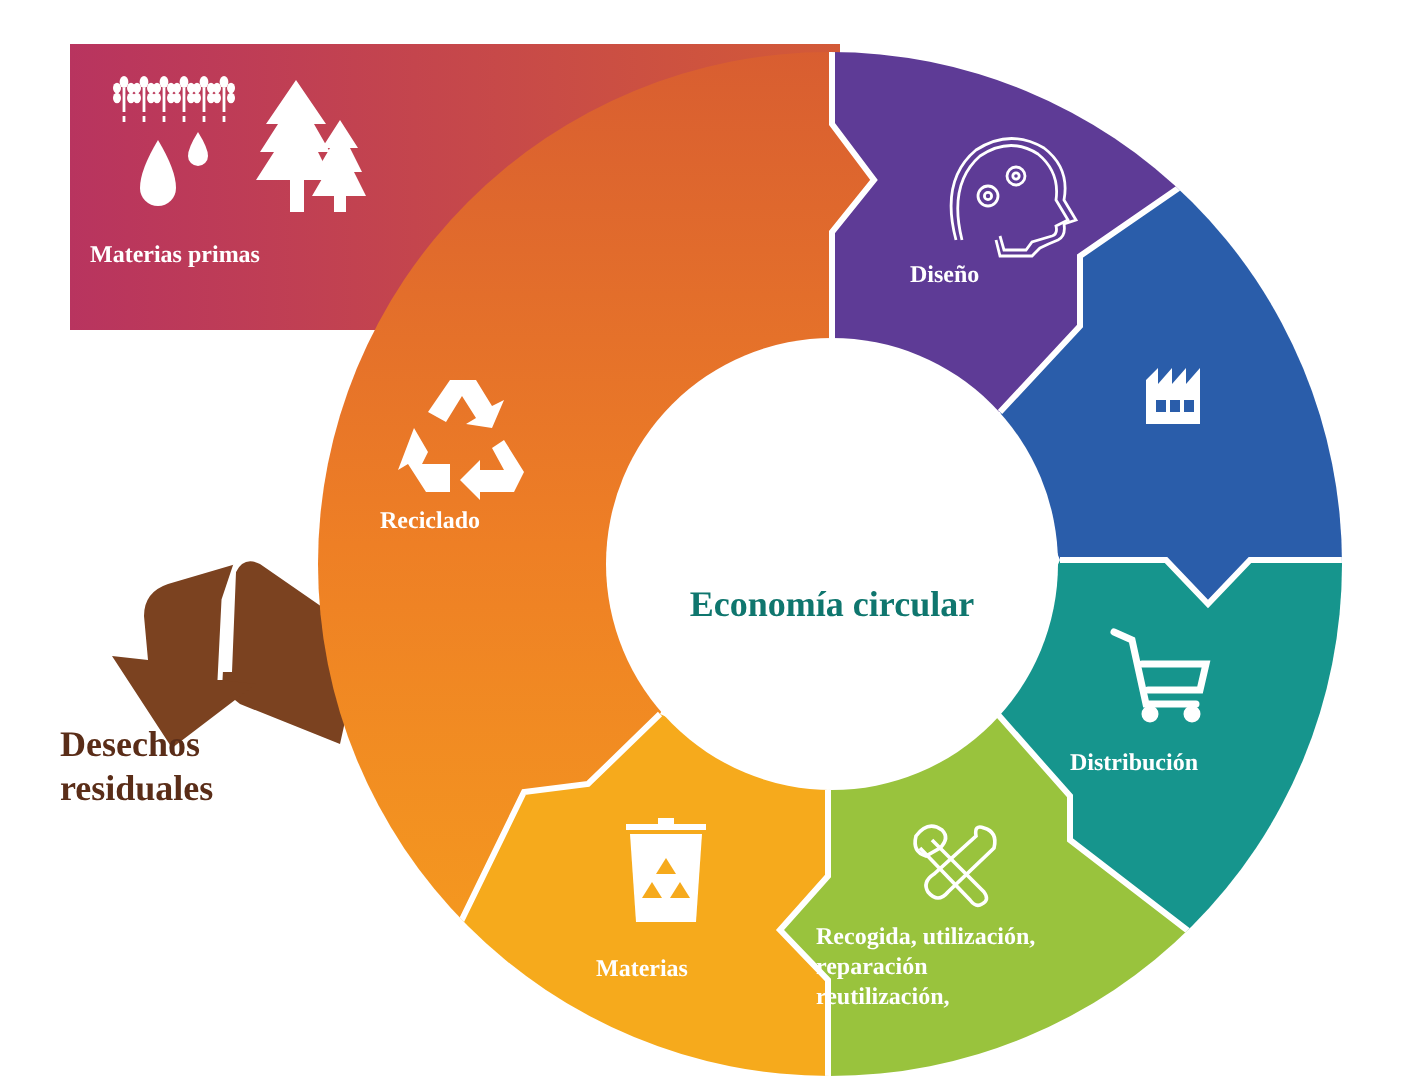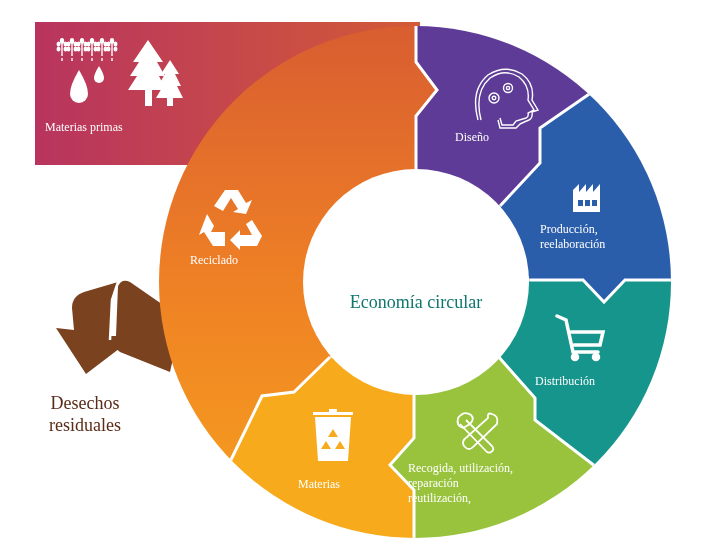--- a/index.html
+++ b/index.html
@@ -1,20 +1,20 @@
 <!DOCTYPE html>
 <html><head>
 <meta charset="utf-8">
 <style>
   html, body { margin: 0; padding: 0; background: #ffffff; }
   body { width: 712px; height: 544px; position: relative; overflow: hidden; font-family: "DejaVu Serif", "Liberation Serif", serif; }
-  #stage { position: absolute; left: 0; top: 0; width: 712px; height: 544px; }
+  #stage { position: absolute; left: 0; top: 0; width: 712px; height: 544px; font-weight: bold; }
   .lbl { position: absolute; color: #ffffff; font-family: "Liberation Serif", "DejaVu Serif", serif; font-size: 12px; text-align: left; line-height: 15px; white-space: nowrap; }
   .center-title { position: absolute; left: 300px; top: 272px; width: 232px; text-align: center; font-family: "Liberation Serif", "DejaVu Serif", serif; font-size: 18px; color: #0f766e; margin-top: 20px; }
-  .waste-lbl { position: absolute; left: 30px; top: 392px; width: 110px; text-align: center; font-family: "Liberation Serif", "DejaVu Serif", serif; font-size: 18px; line-height: 22px; color: #5a2d18; }
+  .waste-lbl { position: absolute; left: 30px; top: 361px; width: 110px; font-family: "Liberation Serif", "DejaVu Serif", serif; font-size: 18px; line-height: 22px; color: #5a2d18; }
 </style>
 </head>
 <body>
 
 <div id="stage">
 <svg width="712" height="544" viewBox="0 0 712 544" xmlns="http://www.w3.org/2000/svg">
   <defs>
     <linearGradient id="gMat" x1="0" y1="0" x2="1" y2="0">
       <stop offset="0" stop-color="#b8345f"></stop>
       <stop offset="1" stop-color="#d35a37"></stop>
@@ -129,24 +129,20 @@
   <g fill="#ffffff">
     <path d="M225 190 L238 190 L246 203 L252 200 L246 214 L233 212 L238 209 L231 198 L223 211 L214 206 Z"></path>
     <path d="M207 214 L214 226 L211 232 L225 232 L225 246 L213 246 L204 232 L199 235 Z"></path>
     <path d="M252 220 L262 236 L257 246 L240 246 L240 250 L230 240 L240 230 L240 235 L252 235 L246 224 Z"></path>
   </g>
 </svg>
 
 
 <div class="lbl" style="left:45px; top:120px; width:110px; text-align:left;">Materias primas</div>
 <div class="lbl" style="left:455px; top:130px; width:60px;">Diseño</div>
-<div class="lbl" style="left:540px; top:222px; width:100px;">
-  <div>Producción,</div>
-  <div>reelaboración</div>
-</div>
 <div class="lbl" style="left:535px; top:374px; width:80px;">Distribución</div>
 <div class="lbl" style="left:408px; top:461px; width:124px;">
   <div>Recogida, utilización,</div>
   <div>reparación</div>
   <div>reutilización,</div>
 </div>
 <div class="lbl" style="left:298px; top:477px; width:70px;">Materias</div>
 <div class="lbl" style="left:190px; top:253px; width:70px;">Reciclado</div>
 
 <div class="center-title">Economía circular</div>

